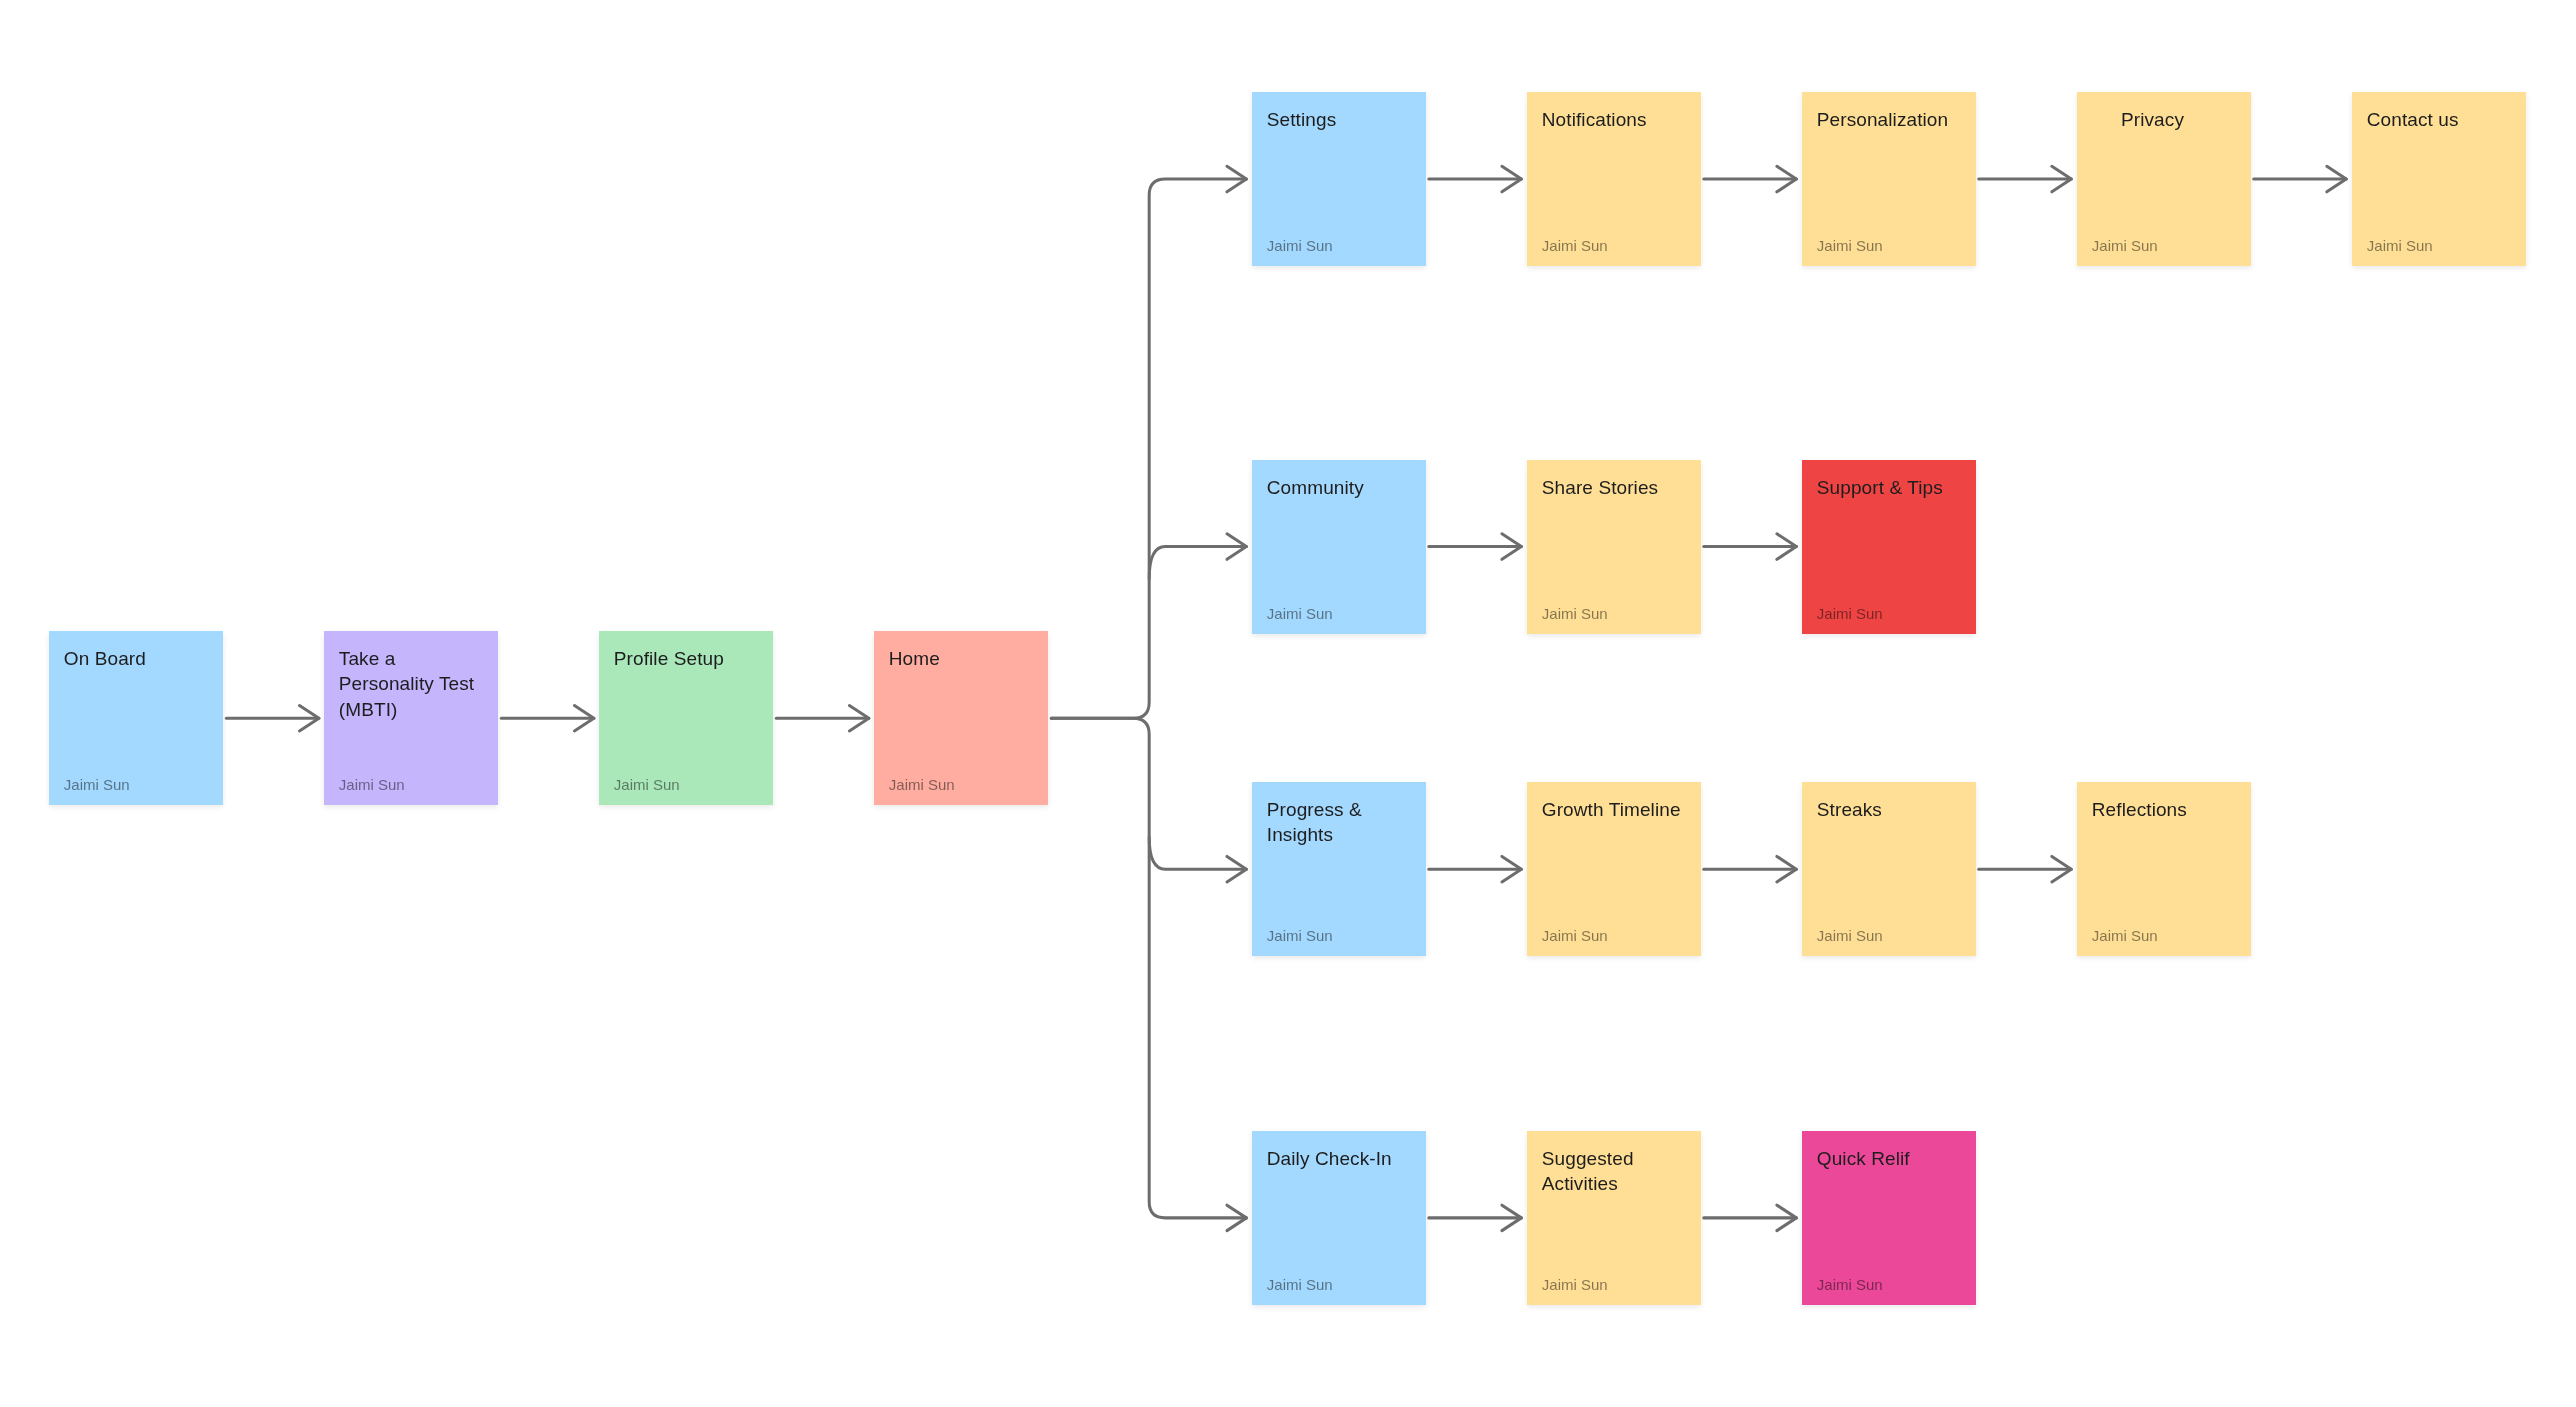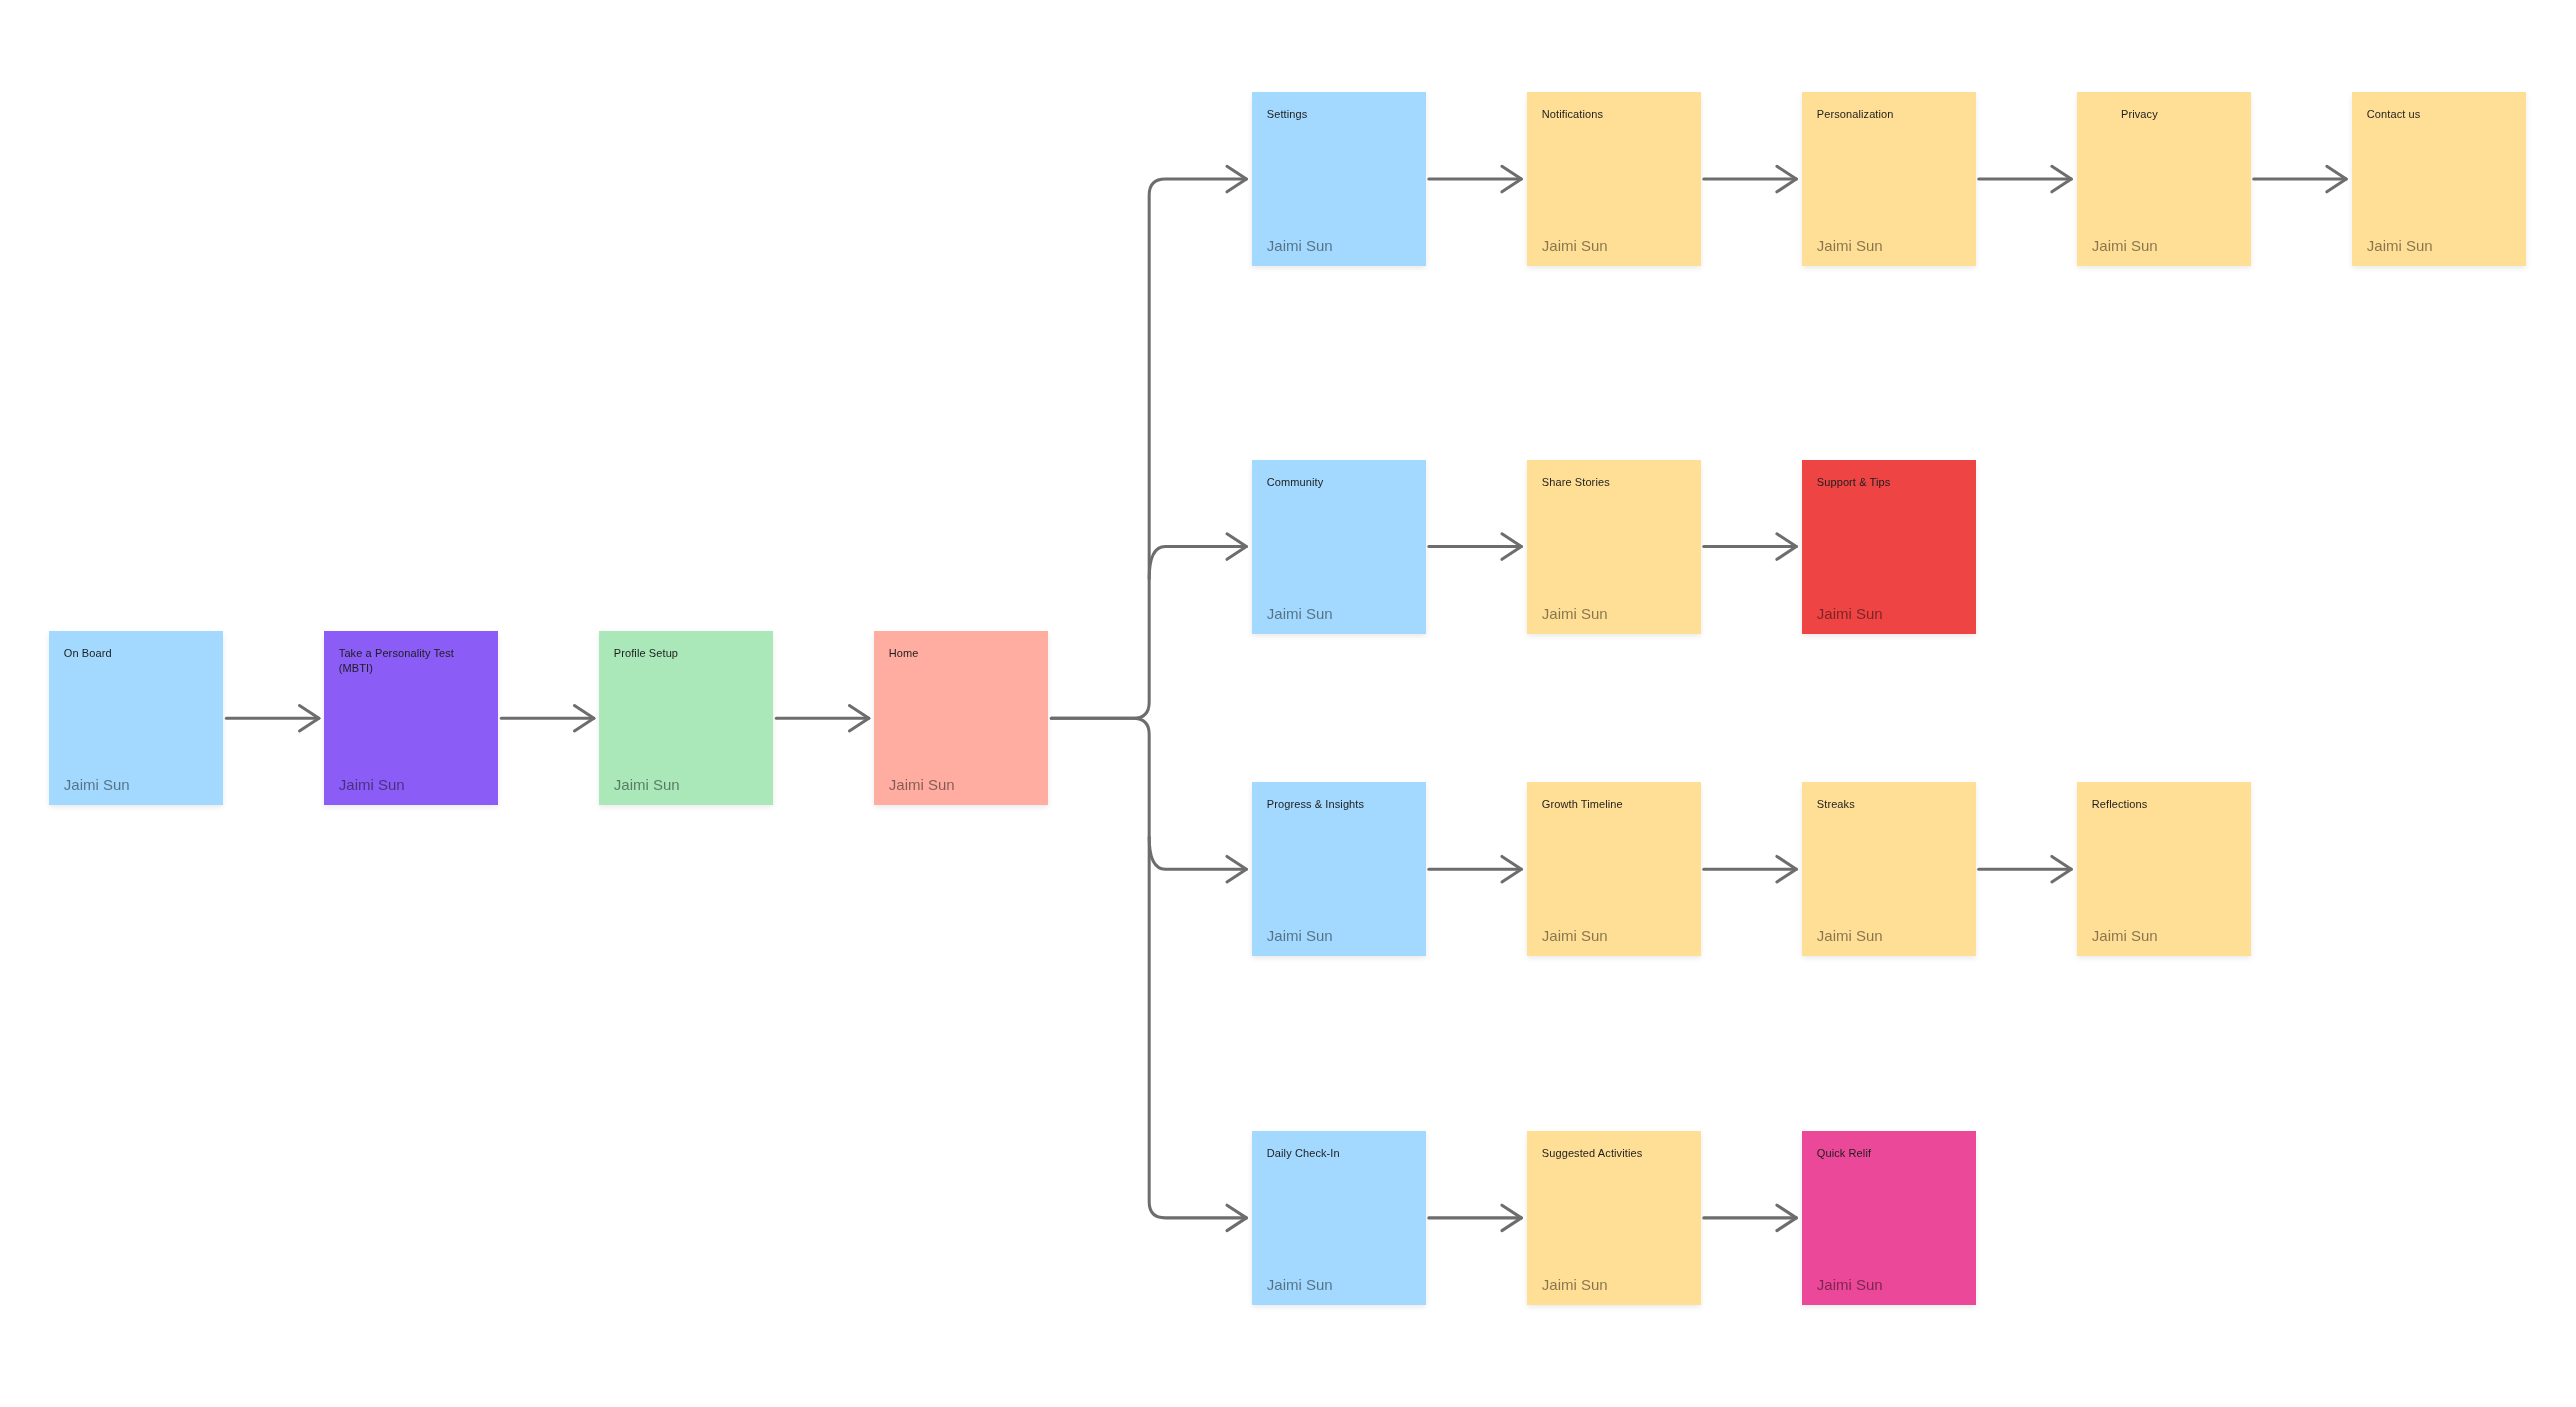--- a/index.html
+++ b/index.html
@@ -26,21 +26,21 @@
   .note {
     position: absolute;
     width: 174px;
     height: 174px;
     box-sizing: border-box;
     padding: 14.8px 14.8px;
     box-shadow: 0 2.7px 5.4px rgba(0,0,0,0.09);
   }
   .note .title {
     display: block;
-    font-size: 11px;
+    font-size: 19px;
     line-height: 1.35;
     font-weight: 500;
     color: #1d1d1d;
     letter-spacing: 0.1px;
   }
   .note .author {
     position: absolute;
     left: 14.8px;
     bottom: 12px;
     font-size: 15px;
@@ -74,21 +74,21 @@
       <path d="M 2540 1816 L 2678 1816" fill="none" stroke="#6D6D6D" stroke-width="4.5" stroke-linecap="round" stroke-linejoin="round" marker-end="url(#arw)"></path>
       <path d="M 1567 1071 L 1689 1071 Q 1713 1071 1713 1047 L 1713 291 Q 1713 267 1737 267 L 1858 267" fill="none" stroke="#6D6D6D" stroke-width="4.5" stroke-linecap="round" stroke-linejoin="round" marker-end="url(#arw)"></path>
       <path d="M 1567 1071 L 1689 1071 Q 1713 1071 1713 1095 L 1713 1792 Q 1713 1816 1737 1816 L 1858 1816" fill="none" stroke="#6D6D6D" stroke-width="4.5" stroke-linecap="round" stroke-linejoin="round" marker-end="url(#arw)"></path>
       <path d="M 1713 863 Q 1713 815 1737 815 L 1858 815" fill="none" stroke="#6D6D6D" stroke-width="4.5" stroke-linecap="round" stroke-linejoin="round" marker-end="url(#arw)"></path>
       <path d="M 1713 1248 Q 1713 1296 1737 1296 L 1858 1296" fill="none" stroke="#6D6D6D" stroke-width="4.5" stroke-linecap="round" stroke-linejoin="round" marker-end="url(#arw)"></path>
     </svg>
 <div class="note" style="left: 49px; top: 631px; background: rgb(163, 217, 255);">
       <span class="title">On Board</span>
       <span class="author">Jaimi Sun</span>
     </div>
-    <div class="note" style="left: 324px; top: 631px; background: #8b5cf6;">
+    <div class="note" style="left: 324px; top: 631px; background: #c4b5fd;">
       <span class="title">Take a Personality Test (MBTI)</span>
       <span class="author">Jaimi Sun</span>
     </div>
     <div class="note" style="left: 599px; top: 631px; background: rgb(170, 232, 186);">
       <span class="title">Profile Setup</span>
       <span class="author">Jaimi Sun</span>
     </div>
     <div class="note" style="left: 874px; top: 631px; background: rgb(255, 173, 161);">
       <span class="title">Home</span>
       <span class="author">Jaimi Sun</span>

